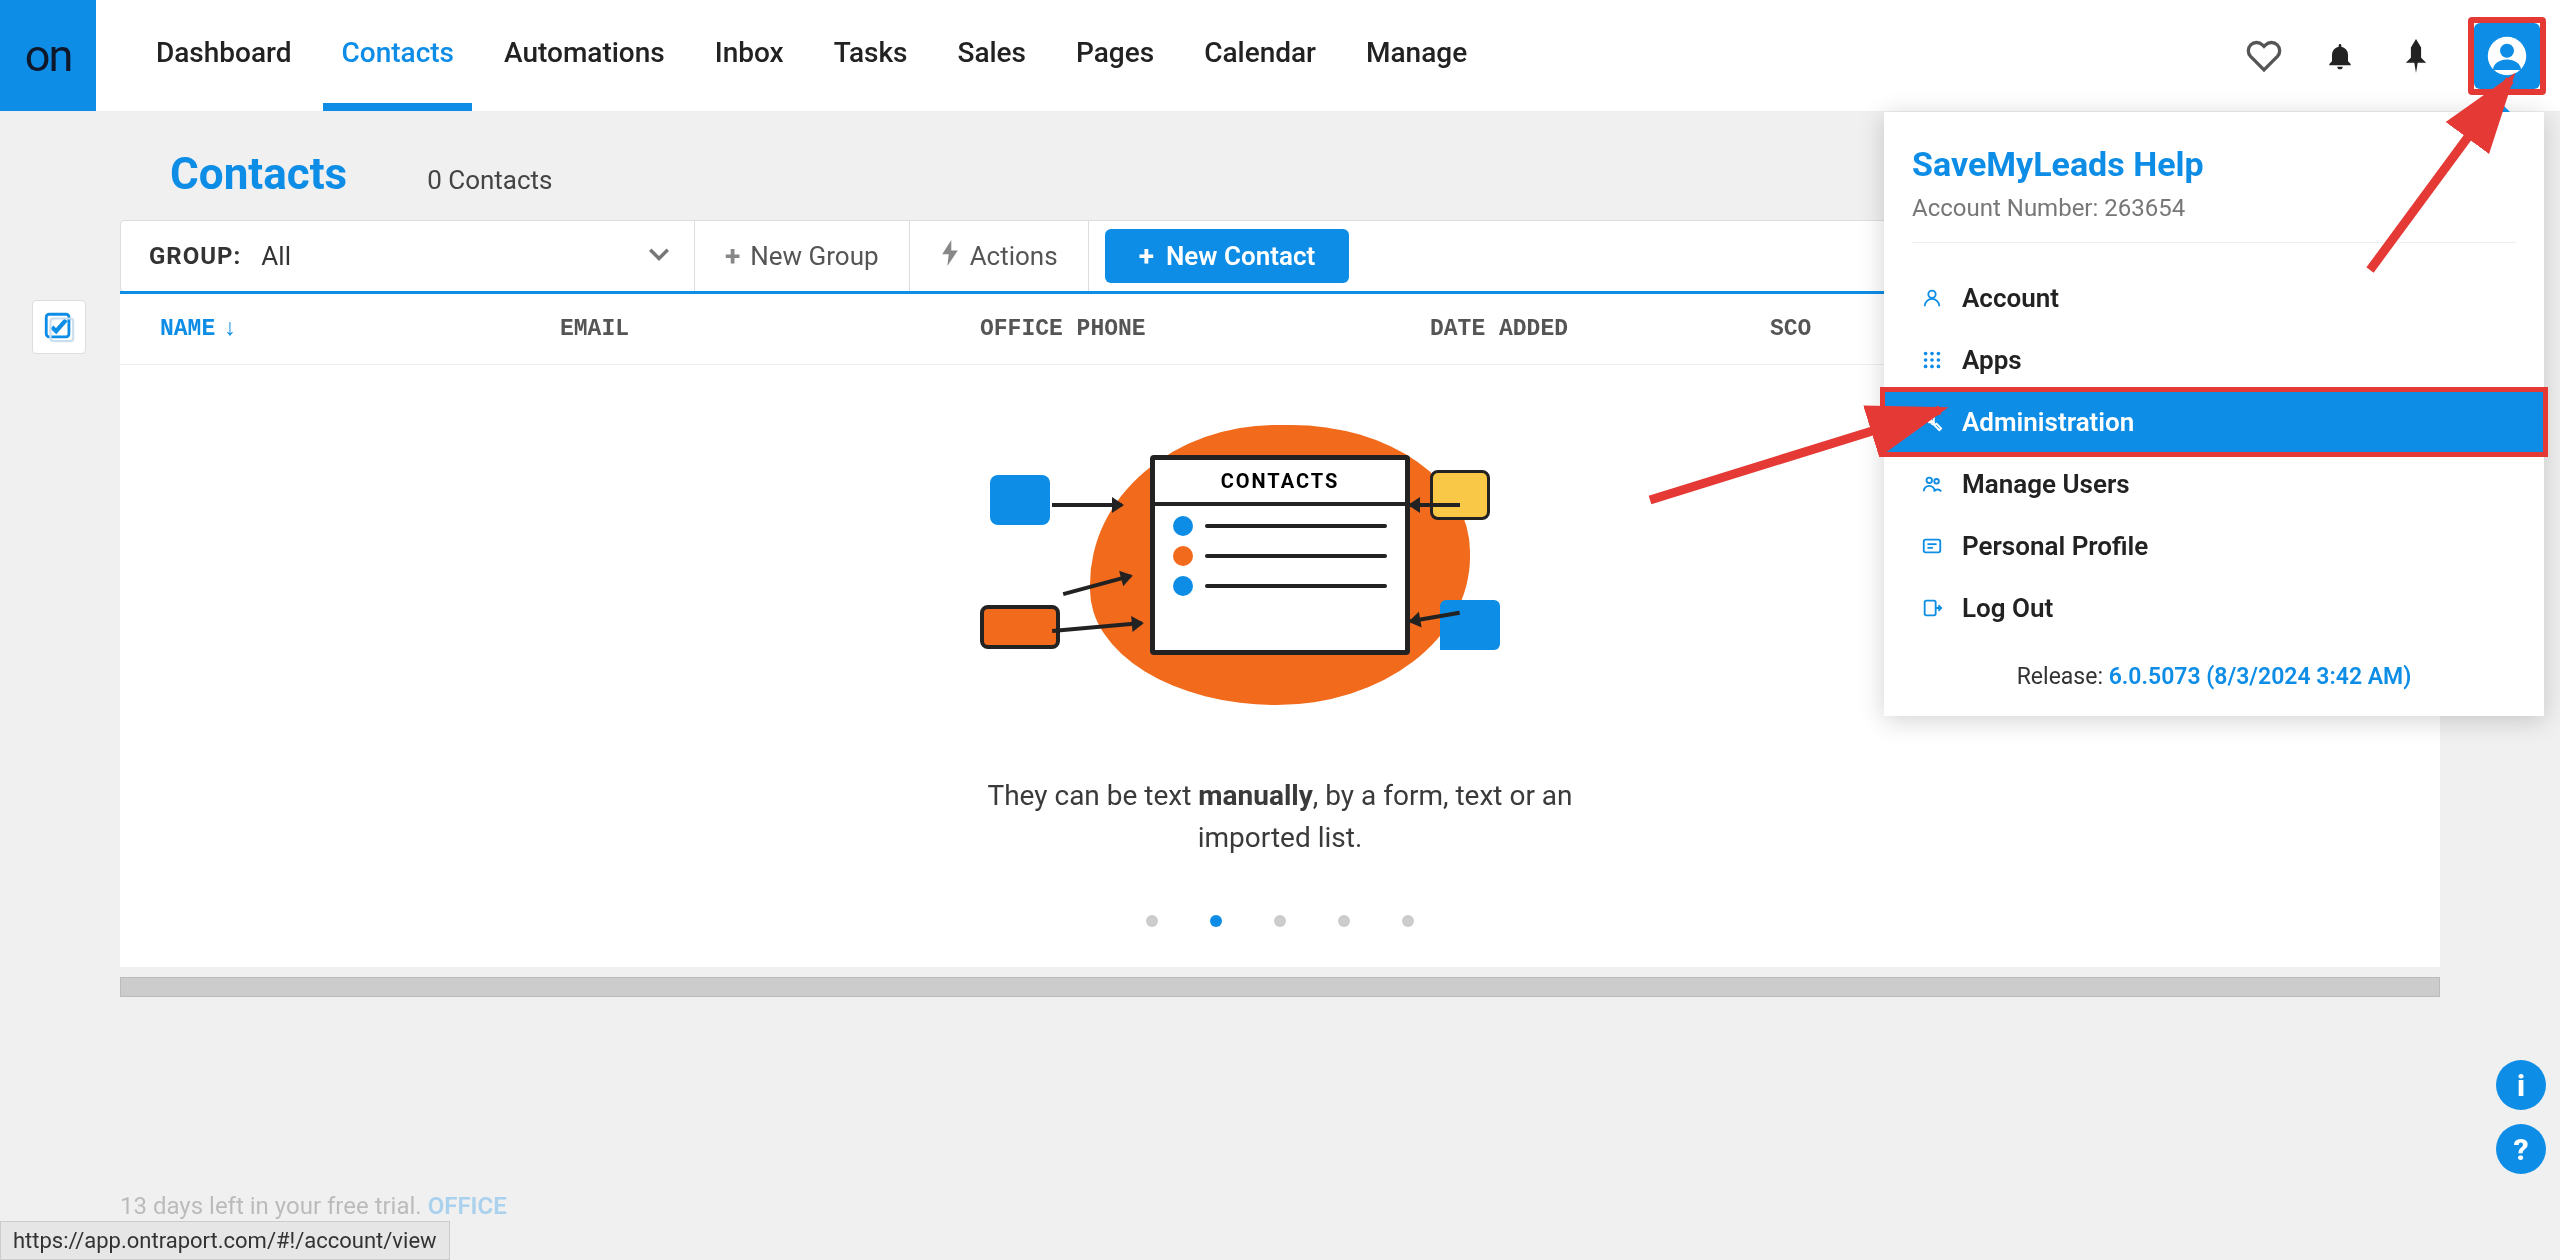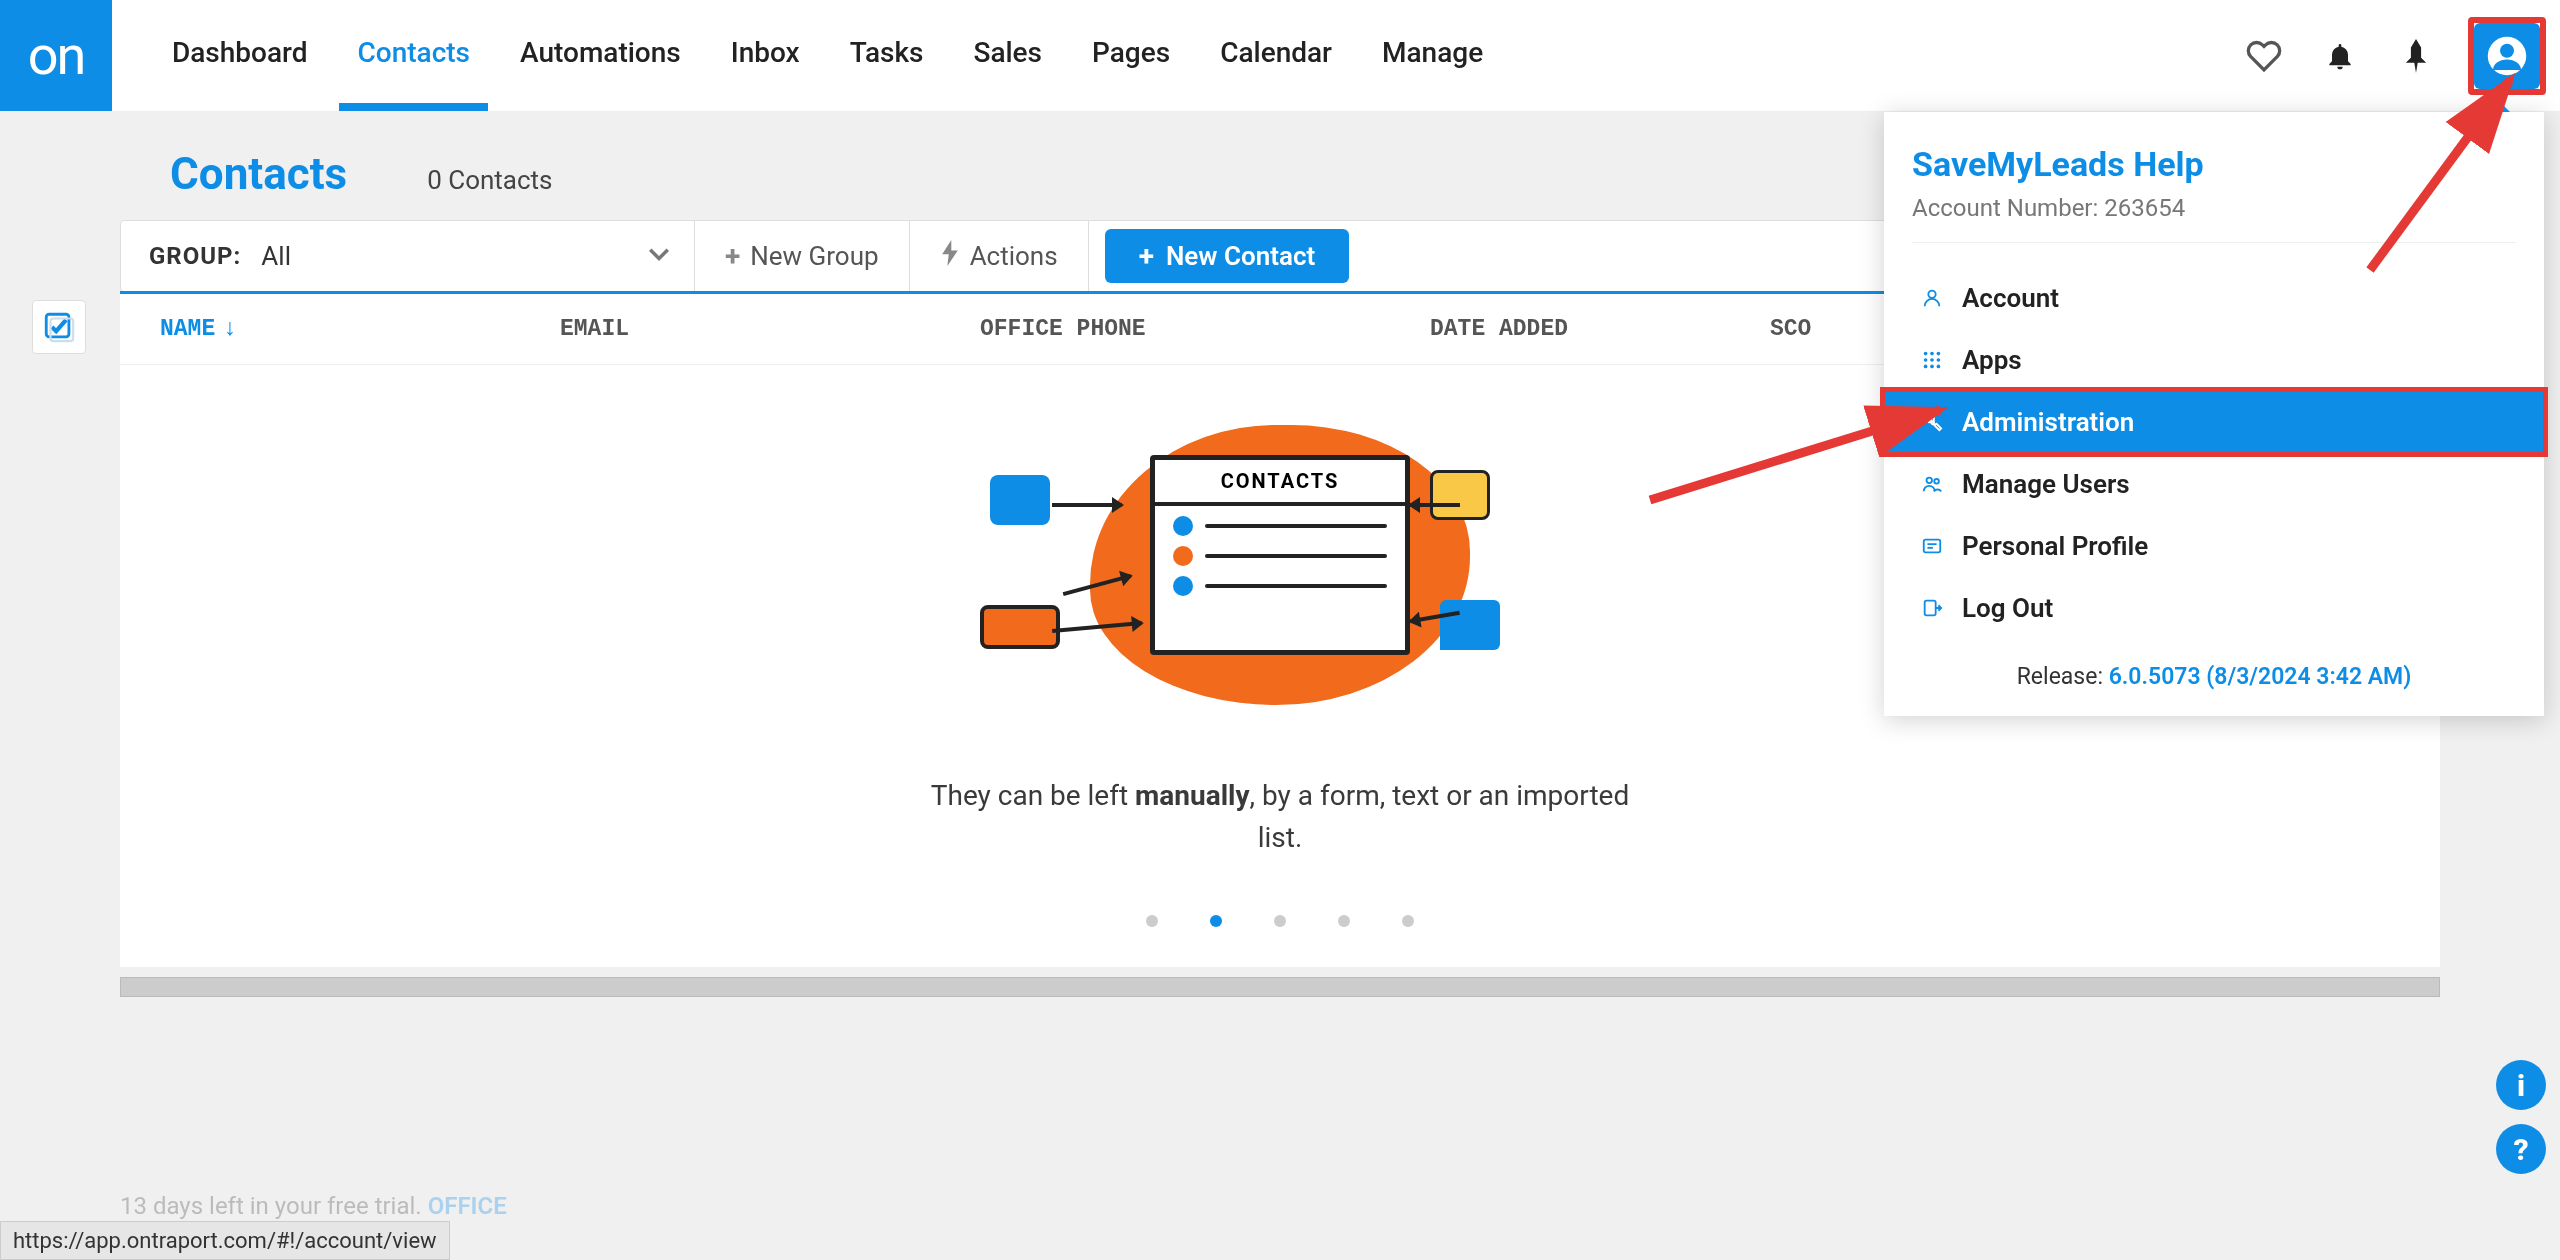--- a/index.html
+++ b/index.html
@@ -1,20 +1,20 @@
 <!DOCTYPE html>
 <html><head>
 <meta charset="utf-8">
 <style>
 * { box-sizing: border-box; margin: 0; padding: 0; }
 body { font-family: -apple-system, BlinkMacSystemFont, "Segoe UI", Roboto, Helvetica, Arial, sans-serif; background: #f0f0f0; width: 2560px; height: 1260px; overflow: hidden; position: relative; }
 
 
 .topnav { background: #fff; height: 112px; display: flex; align-items: stretch; border-bottom: 1px solid #eee; }
-.logo-box { width: 112px; background: #0d8de6; color: #ffffff; display: flex; align-items: center; justify-content: center; font-size: 54px; font-weight: 400; letter-spacing: -2px; }
+.logo-box { width: 96px; background: #0d8de6; color: #0f172a; display: flex; align-items: center; justify-content: center; font-size: 45px; font-weight: 400; letter-spacing: -2px; }
 .nav-items { display: flex; align-items: center; gap: 50px; padding-left: 60px; flex: 1; }
 .nav-item { font-size: 28px; color: #222; cursor: pointer; font-weight: 500; padding-bottom: 6px; }
 .nav-item.active { color: #0d8de6; position: relative; }
 .nav-item.active::after { content: ""; position: absolute; left: -18px; right: -18px; bottom: -36px; height: 8px; background: #0d8de6; }
 .nav-right { display: flex; align-items: center; gap: 40px; padding-right: 20px; }
 .nav-icon { width: 36px; height: 36px; display: flex; align-items: center; justify-content: center; cursor: pointer; }
 .avatar-btn { width: 66px; height: 66px; background: #0d8de6; border-radius: 6px; display: flex; align-items: center; justify-content: center; position: relative; }
 .avatar-hl { position: absolute; inset: -6px; border: 6px solid #e53935; border-radius: 4px; pointer-events: none; }
 
 
@@ -219,21 +219,21 @@
               <div class="dot o"></div>
               <div class="line"></div>
             </div>
           <div class="card-line">
               <div class="dot b"></div>
               <div class="line"></div>
             </div>
         </div>
       </div>
       <div class="empty-text">
-        <span>They can be left </span><b>manually</b><span>, by a form, text or an imported list.</span>
+        <span>They can be text </span><b>manually</b><span>, by a form, text or an imported list.</span>
       </div>
       <div class="dots">
         <div class="pdot"></div>
         <div class="pdot active"></div>
         <div class="pdot"></div>
         <div class="pdot"></div>
         <div class="pdot"></div>
       </div>
     </div>
   </div>

